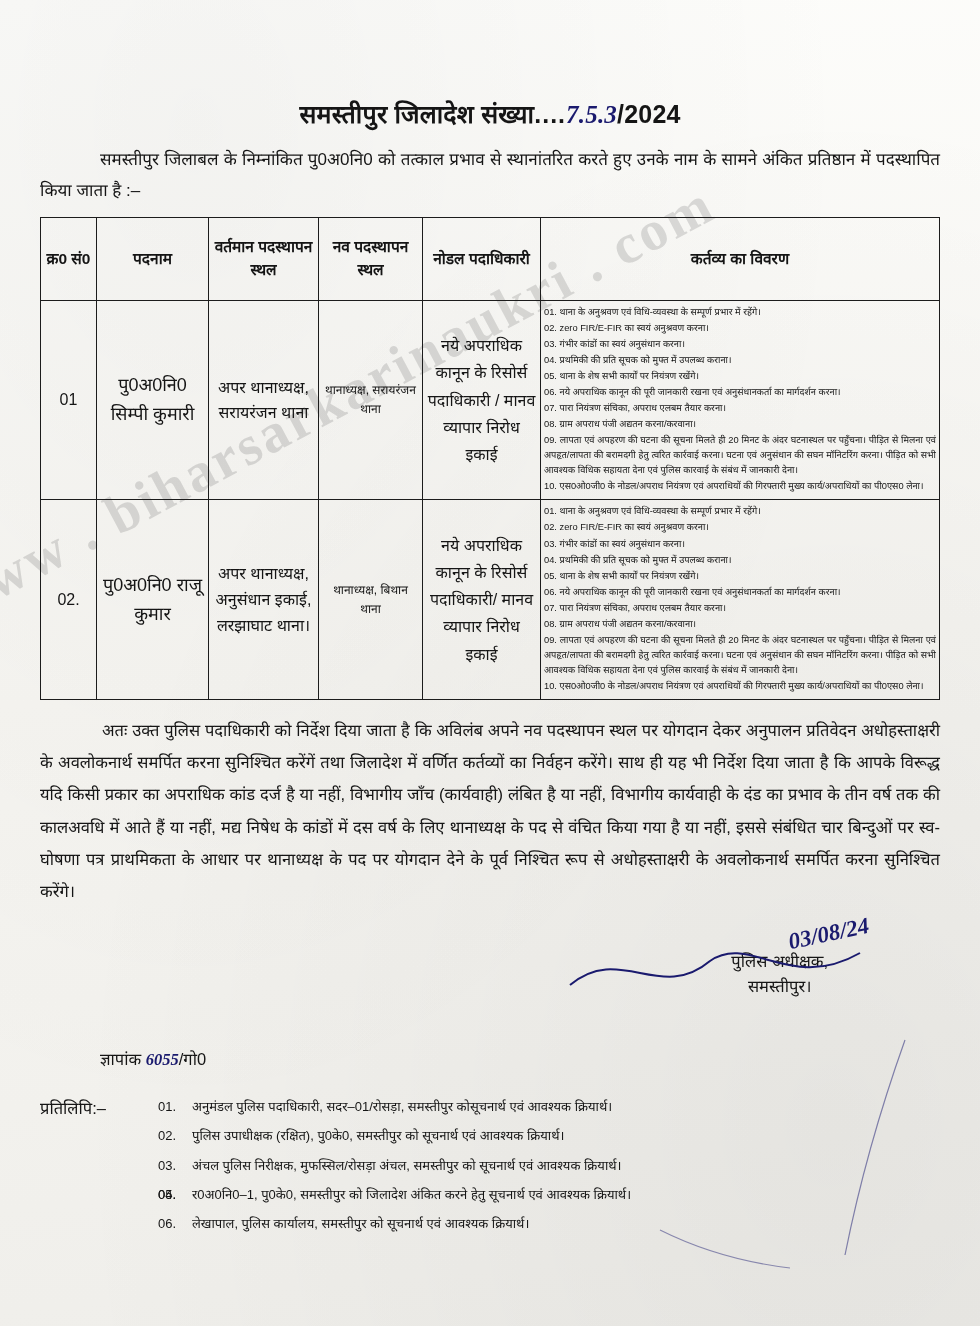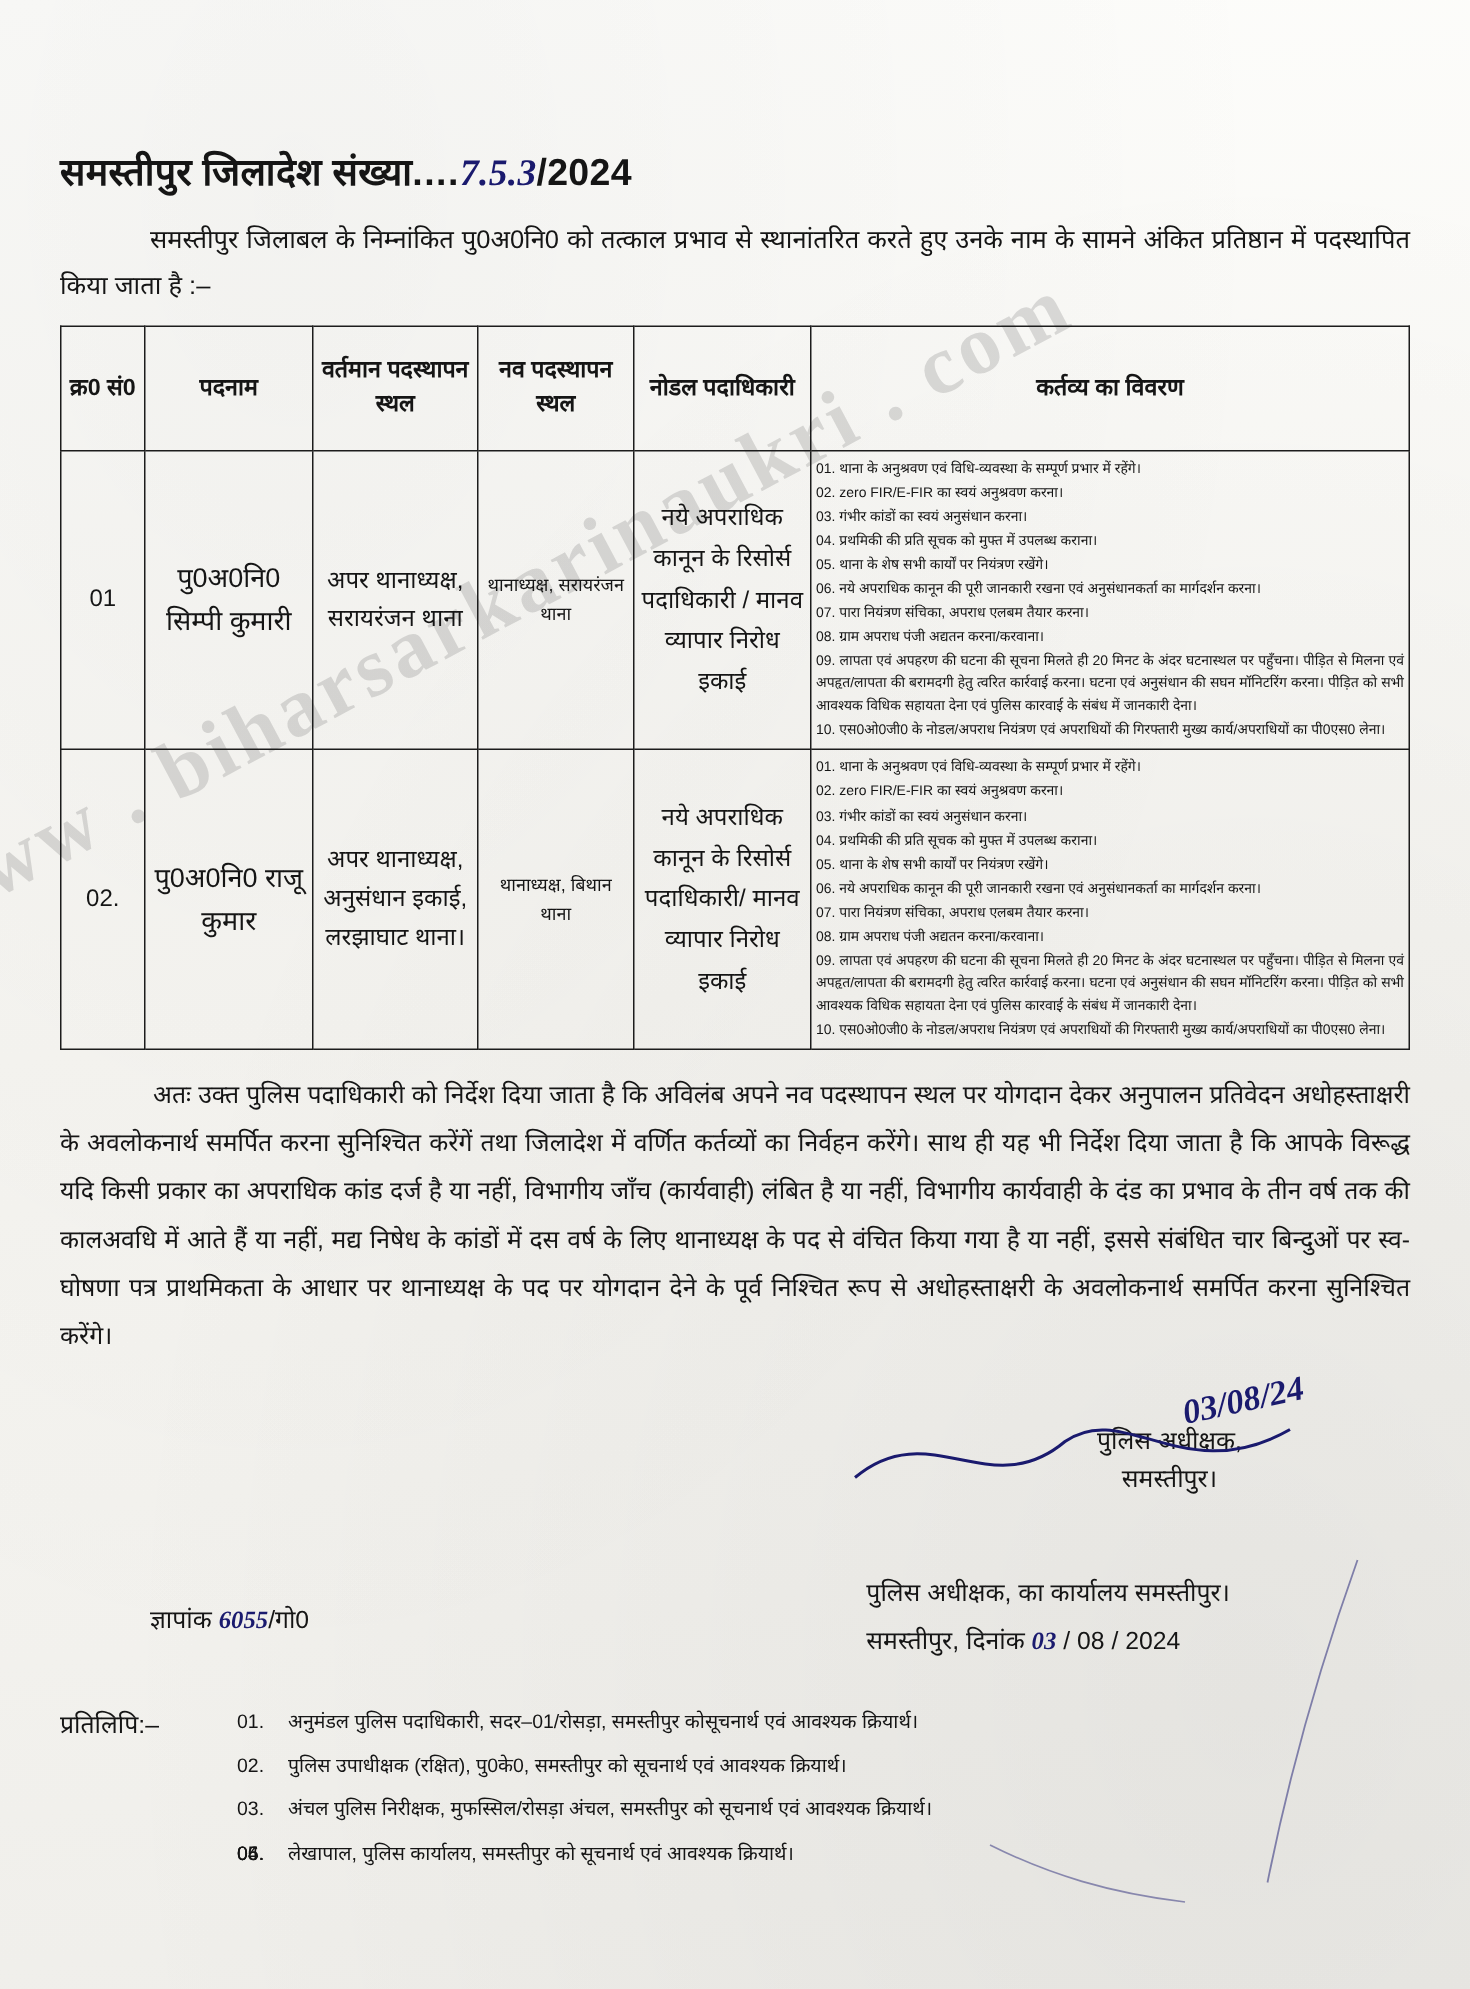--- a/index.html
+++ b/index.html
@@ -48,20 +48,21 @@
     font-weight: bold;
     letter-spacing: 3px;
     transform: rotate(-28deg);
     white-space: nowrap;
     font-family: "Liberation Serif", serif;
   }
   .watermark span { display: block; }
 
   
   .doc-title {
+    text-align: center;
     font-size: 25px;
     font-weight: bold;
     margin: 96px 0 0 0;
     letter-spacing: .2px;
   }
   .doc-title .dots { letter-spacing: 1px; }
   .handwrite {
     font-family: "Liberation Serif", serif;
     color: #1a1a6e;
     font-style: italic;
@@ -276,37 +277,29 @@
         <div>पुलिस अधीक्षक,</div>
         <div>समस्तीपुर।</div>
       </div>
     </div>
 
     <div class="memo-row">
       <div class="memo-left">
         <span>ज्ञापांक</span>
         <span class="handwrite">6055</span><span>/गो0</span>
       </div>
-      <div class="memo-right">
-        <div>पुलिस अधीक्षक, का कार्यालय समस्तीपुर।</div>
-        <div>
-          <span>समस्तीपुर, दिनांक</span>
-          <span class="handwrite">03</span>
-          <span>/ 08 / 2024</span>
-        </div>
-      </div>
     </div>
 
     <div class="copies-wrap">
       <div class="copies-label">प्रतिलिपि:–</div>
       <ol class="copies">
         <li><span class="idx">01.</span><span>अनुमंडल पुलिस पदाधिकारी, सदर–01/रोसड़ा, समस्तीपुर कोसूचनार्थ एवं आवश्यक क्रियार्थ।</span></li>
         <li><span class="idx">02.</span><span>पुलिस उपाधीक्षक (रक्षित), पु0के0, समस्तीपुर को सूचनार्थ एवं आवश्यक क्रियार्थ।</span></li>
         <li><span class="idx">03.</span><span>अंचल पुलिस निरीक्षक, मुफस्सिल/रोसड़ा अंचल, समस्तीपुर को सूचनार्थ एवं आवश्यक क्रियार्थ।</span></li>
         <li><span class="idx">04.</span></li>
-        <li><span class="idx">05.</span></li>
+        <li><span class="idx">05.</span><span>र0अ0नि0–1, पु0के0, समस्तीपुर को जिलादेश अंकित करने हेतु सूचनार्थ एवं आवश्यक क्रियार्थ।</span></li>
         <li><span class="idx">06.</span><span>लेखापाल, पुलिस कार्यालय, समस्तीपुर को सूचनार्थ एवं आवश्यक क्रियार्थ।</span></li>
 
       </ol>
     </div>
 
   </div>
 </div>
 
 </body></html>

